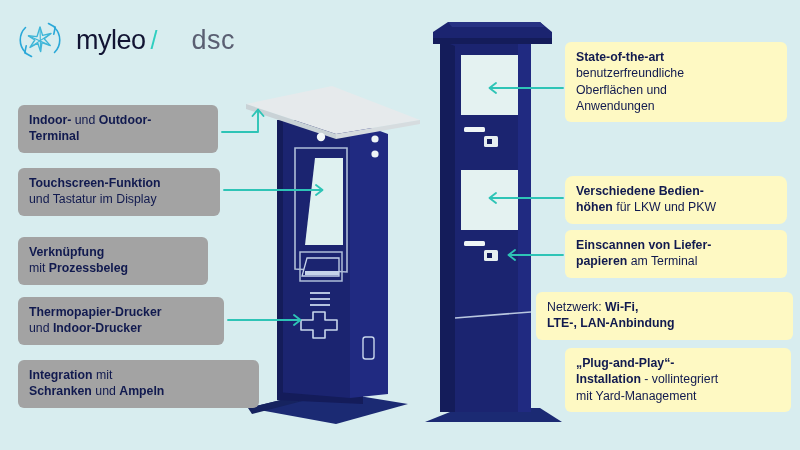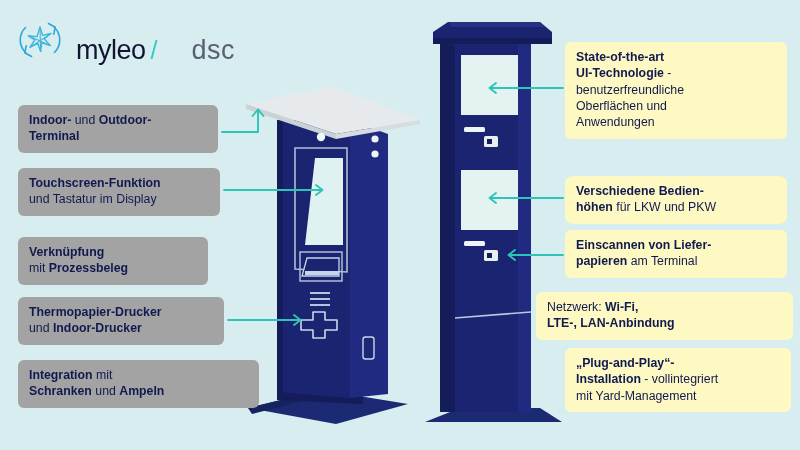--- a/index.html
+++ b/index.html
@@ -6,21 +6,21 @@
   html,body{margin:0;padding:0;}
   body{
     width:800px;height:450px;overflow:hidden;
     background:#d8edef;
     font-family:"Liberation Sans", sans-serif;
     -webkit-font-smoothing:antialiased;
   }
   .stage{position:relative;width:800px;height:450px;}
 
   
-  .logo{position:absolute;left:14px;top:14px;display:flex;align-items:flex-end;gap:10px;}
+  .logo{position:absolute;left:14px;top:14px;display:flex;align-items:center;gap:10px;}
   .logo-mark{width:52px;height:52px;display:block;}
   .logo-type{display:flex;align-items:baseline;gap:5px;}
   .logo-myleo{font-size:27px;color:#121433;letter-spacing:-0.5px;font-weight:400;}
   .logo-slash{font-size:25px;color:#2fcfc0;font-weight:400;}
   .logo-dsc{font-size:27px;color:#5a5f72;letter-spacing:0.5px;font-weight:400;margin-left:29px;}
 
   
   .box{
     position:absolute;
     background:#a3a3a3;
@@ -196,21 +196,20 @@
       <div><span class="lt">und </span><b>Indoor-Drucker</b></div>
     </div>
 
   <div class="box" id="box-integ">
       <div><b>Integration</b><span class="lt"> mit</span></div>
       <div><b>Schranken</b><span class="lt"> und </span><b>Ampeln</b></div>
     </div>
 
   <div class="box box-right" id="box-state">
       <div><b>State-of-the-art</b></div>
-      <div><b>UI-Technologie</b><span class="lt"> -</span></div>
       <div><span class="lt">benutzerfreundliche</span></div>
       <div><span class="lt">Oberflächen und</span></div>
       <div><span class="lt">Anwendungen</span></div>
     </div>
 
   <div class="box box-right" id="box-bedien">
       <div><b>Verschiedene Bedien-</b></div>
       <div><b>höhen</b><span class="lt"> für LKW und PKW</span></div>
     </div>
 

